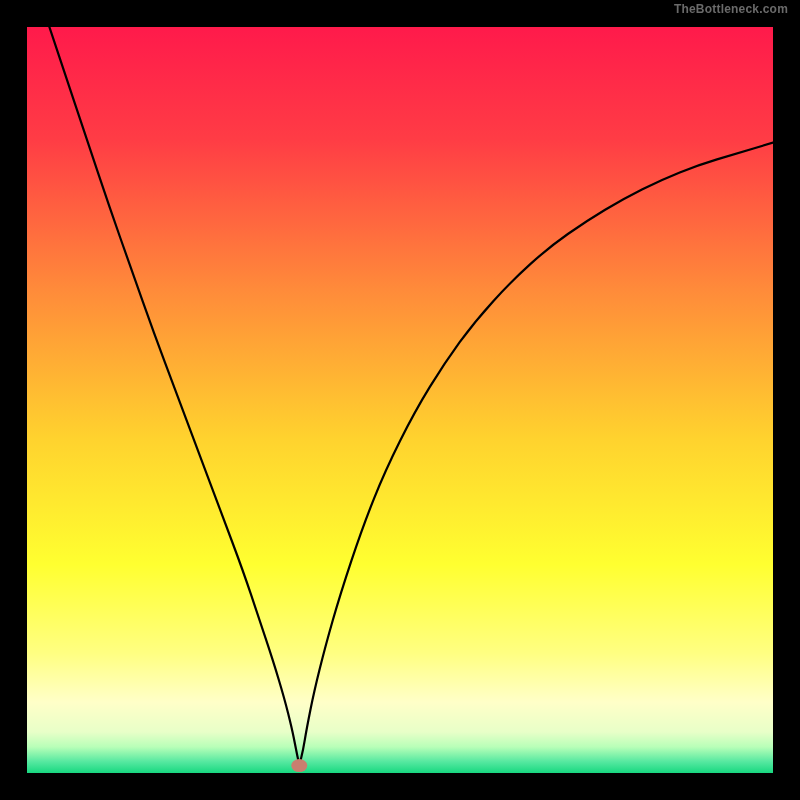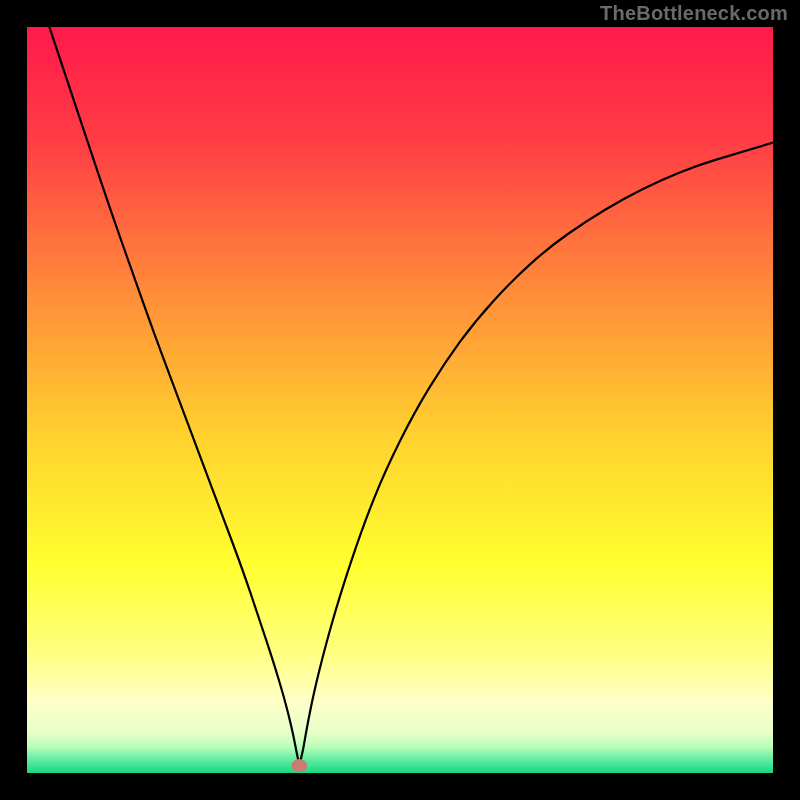--- a/index.html
+++ b/index.html
@@ -8,21 +8,21 @@
     width: 800px;
     height: 800px;
     position: relative;
     background: #000;
   }
   .watermark {
     position: absolute;
     top: 2px;
     right: 12px;
     font-family: Arial, sans-serif;
-    font-size: 20px;
+    font-size: 12px;
     font-weight: bold;
     color: #6a6a6a;
     z-index: 10;
     letter-spacing: 0.2px;
   }
   .plot-frame {
     position: absolute;
     left: 27px;
     top: 27px;
     width: 746px;

